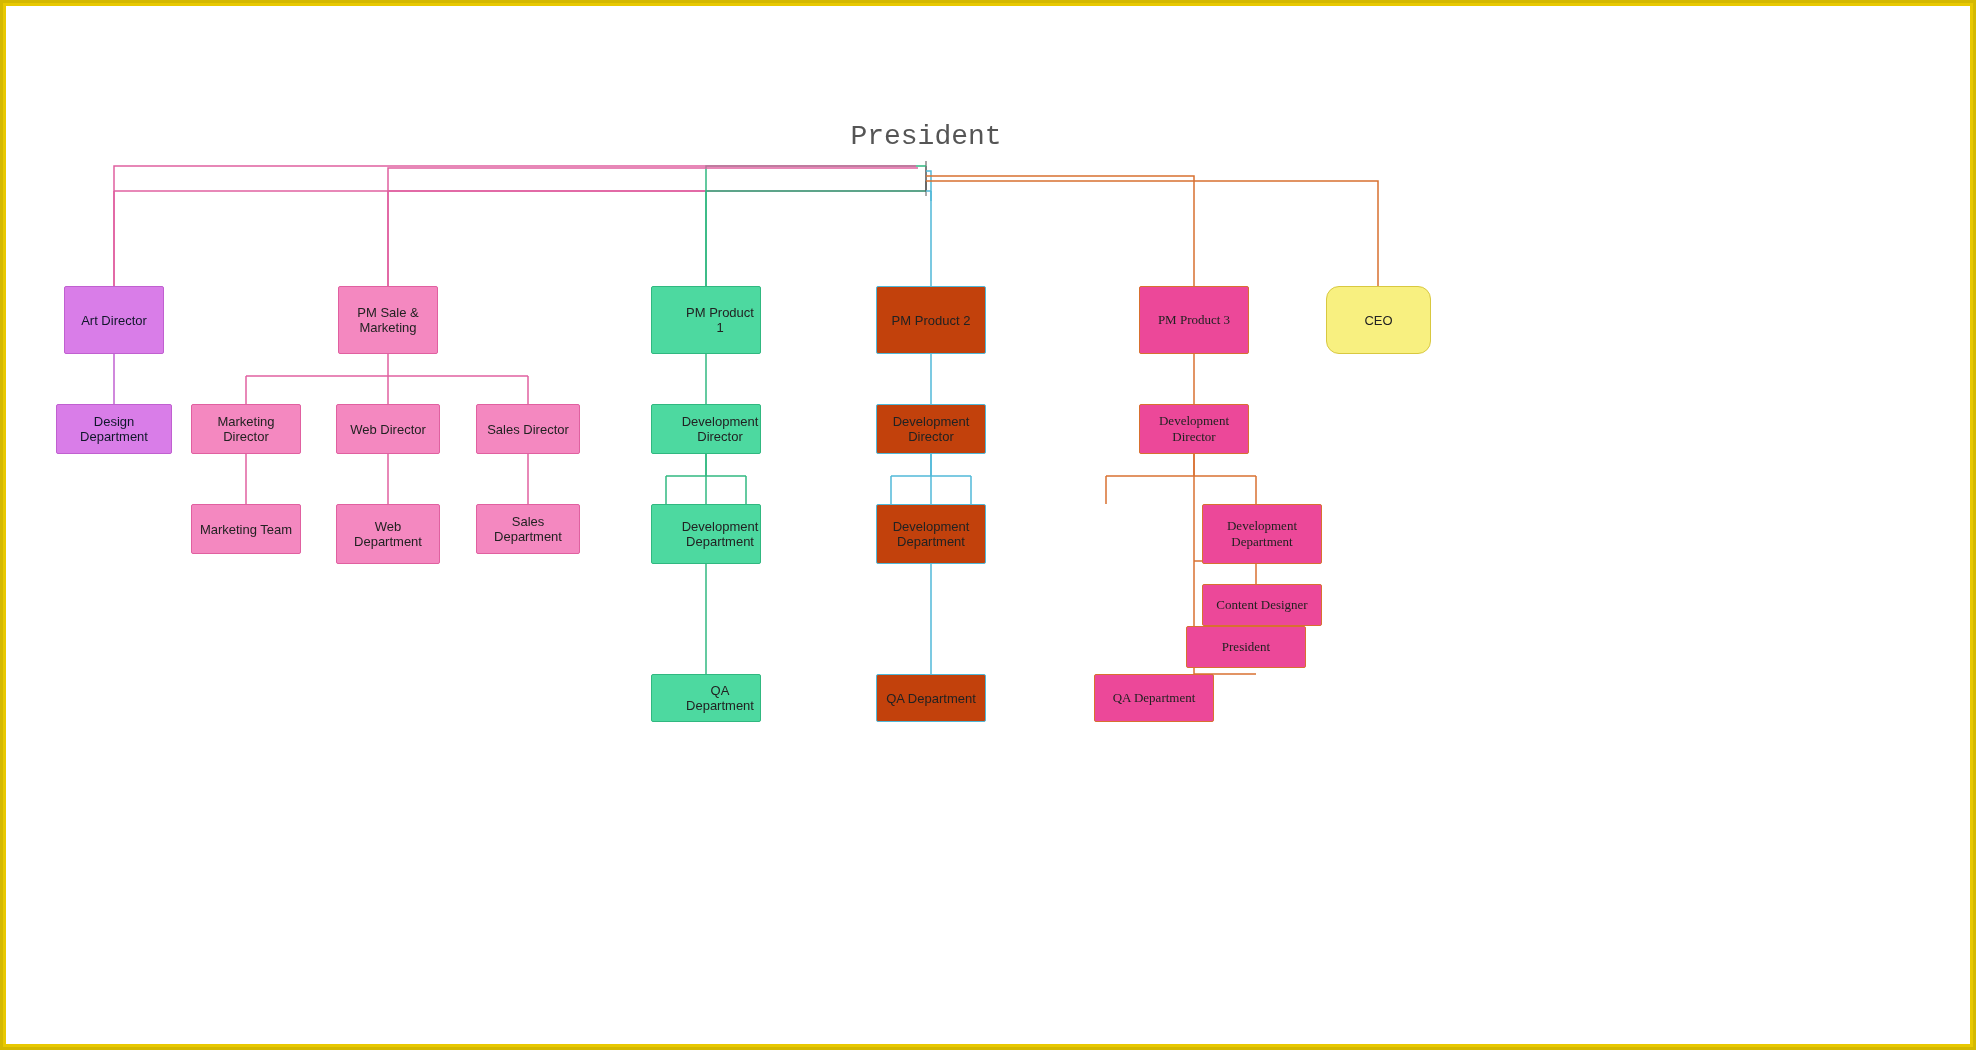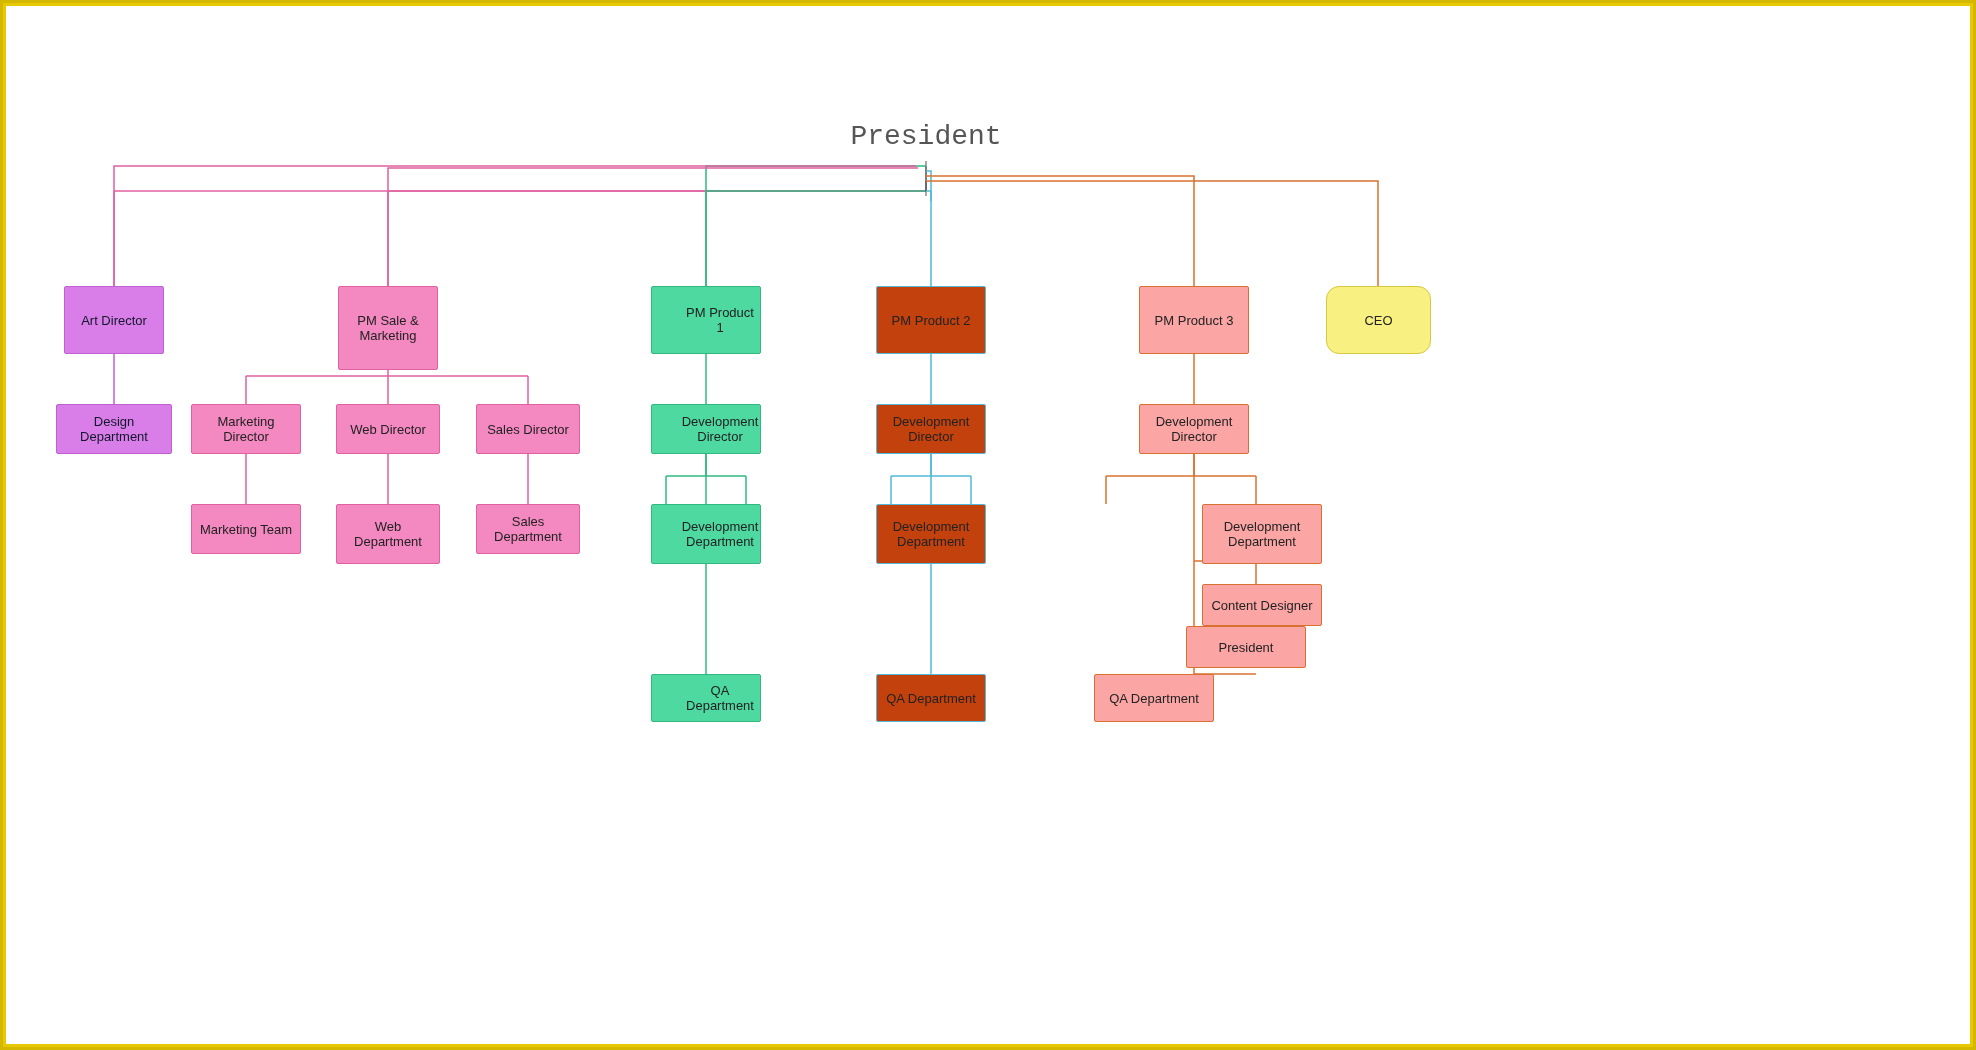--- a/index.html
+++ b/index.html
@@ -44,21 +44,21 @@
       color: #555;
       font-weight: 300;
       text-align: center;
       font-family: Liberation Mono, monospace;
     }
     
     .purple { background: #d97de8; border-color: #c060d0; color: #0f172a; }
     .pink { background: #f488c0; border-color: #e060a0; color: #222; }
     .green { background: #4dd9a0; border-color: #30b880; color: #222; padding-left: 34px; }
     .blue { background: #c2410c; border-color: #50b8d8; color: #222; }
-    .orange { background: #fca5a5; border-color: #d87030; color: #222; }
+    .orange { background: #ec4899; border-color: #d87030; color: #222; font-family: Liberation Serif, serif; }
     .yellow { background: #f8f080; border-color: #d8c840; color: #222; }
   </style>
 </head>
 <body>
 
 <div class="canvas">
 
   <div class="president-label" style="left:820px; top:115px; width:200px;">President</div>
 
   <svg class="connectors">
@@ -136,21 +136,21 @@
     <line x1="1250" y1="555" x2="1250" y2="578" stroke="#d87030" stroke-width="1.5"></line>
     <line x1="1250" y1="620" x2="1250" y2="645" stroke="#d87030" stroke-width="1.5"></line>
     <line x1="1250" y1="668" x2="1188" y2="668" stroke="#d87030" stroke-width="1.5"></line>
     <line x1="1188" y1="555" x2="1188" y2="668" stroke="#d87030" stroke-width="1.5"></line>
   </svg>
 
   <div class="node purple" style="left:58px; top:280px; width:100px; height:68px;">Art Director</div>
 
   <div class="node purple" style="left:50px; top:398px; width:116px; height:50px;">Design Department</div>
 
-  <div class="node pink" style="left:332px; top:280px; width:100px; height:84px;">PM Sale &amp; Marketing</div>
+  <div class="node pink" style="left:332px; top:280px; width:100px; height:68px;">PM Sale &amp; Marketing</div>
 
   <div class="node pink" style="left:185px; top:398px; width:110px; height:50px;">Marketing Director</div>
 
   <div class="node pink" style="left:330px; top:398px; width:104px; height:50px;">Web Director</div>
 
   <div class="node pink" style="left:470px; top:398px; width:104px; height:50px;">Sales Director</div>
 
   <div class="node pink" style="left:185px; top:498px; width:110px; height:50px;">Marketing Team</div>
 
   <div class="node pink" style="left:330px; top:498px; width:104px; height:60px;">Web Department</div>

